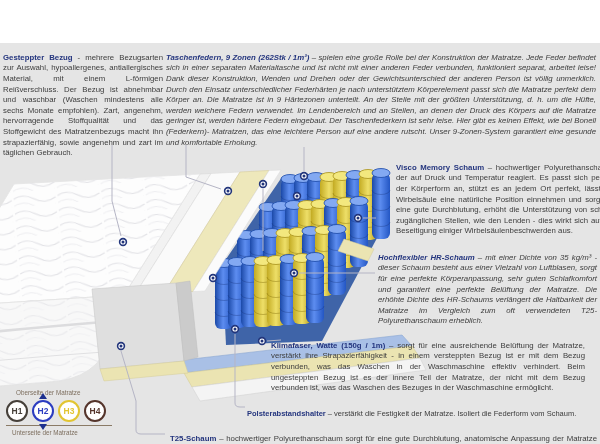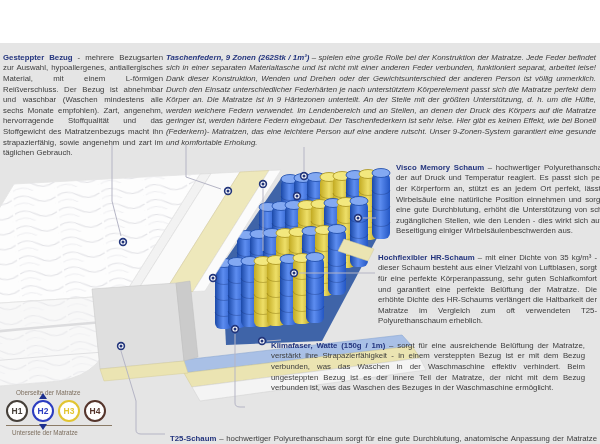--- a/index.html
+++ b/index.html
@@ -5,21 +5,21 @@
   html,body{margin:0;padding:0;background:#fff;}
   .canvas{position:relative;width:600px;height:444px;background:#e5e5e5;overflow:hidden;
           font-family:"Liberation Sans",sans-serif;margin-top:43px;}
   .illu{position:absolute;left:0;top:0;z-index:0;}
   .tb{position:absolute;z-index:2;text-align:justify;font-size:7.8px;line-height:10.6px;
       color:#3c3c3c;letter-spacing:0;}
   .tb b{color:#24357e;}
   #b1{left:3px;top:2px;width:160px;}
   #b2{left:166px;top:2px;width:430px;font-style:italic;}
   #b3{left:396px;top:112px;width:219px;}
-  #b4{left:378px;top:202px;width:219px;}
+  #b4{left:378px;top:202px;width:219px;font-style:italic;}
   #b5{left:271px;top:290px;width:314px;}
   #b6{left:247px;top:358px;white-space:nowrap;font-size:7.5px;text-align:left;}
   #b7{left:170px;top:383px;width:427px;}
   
   .hw{position:absolute;left:4px;top:346px;width:140px;z-index:2;font-size:6.3px;color:#7d6e5e;}
   .hw .toplbl{margin-left:12px;}
   .circles{display:flex;gap:4px;margin:2px 0 0 2px;border-bottom:1px solid #8a7a66;
            padding:2px 0 3px 0;width:106px;}
   .hc-wrap{position:relative;}
   .hc{width:18px;height:18px;border:2px solid #444;border-radius:50%;display:flex;
@@ -168,20 +168,21 @@
   <p class="tb" id="b1"><b>Gesteppter Bezug</b><span> - mehrere Bezugsarten zur Auswahl, hypoallergenes, antiallergisches Material, mit einem L-förmigen Reißverschluss. Der Bezug ist abnehmbar und waschbar (Waschen mindestens alle sechs Monate empfohlen). Zart, angenehm, hervorragende Stoffqualität und das Stoffgewicht des Matratzenbezugs macht ihn strapazierfähig, sowie angenehm und zart im täglichen Gebrauch.</span></p>
 
   <p class="tb" id="b2"><b>Taschenfedern, 9 Zonen (262Stk / 1m²)</b><span> – spielen eine große Rolle bei der Konstruktion der Matratze. Jede Feder befindet sich in einer separaten Materialtasche und ist nicht mit einer anderen Feder verbunden, funktioniert separat, arbeitet leise! Dank dieser Konstruktion, Wenden und Drehen oder der Gewichtsunterschied der anderen Person ist völlig unmerklich. Durch den Einsatz unterschiedlicher Federhärten je nach unterstütztem Körperelement passt sich die Matratze perfekt dem Körper an. Die Matratze ist in 9 Härtezonen unterteilt. An der Stelle mit der größten Unterstützung, d. h. um die Hüfte, werden weichere Federn verwendet. Im Lendenbereich und an Stellen, an denen der Druck des Körpers auf die Matratze geringer ist, werden härtere Federn eingebaut. Der Taschenfederkern ist sehr leise. Hier gibt es keinen Effekt, wie bei Bonell (Federkern)- Matratzen, das eine leichtere Person auf eine andere rutscht. Unser 9-Zonen-System garantiert eine gesunde und komfortable Erholung.</span></p>
 
   <p class="tb" id="b3"><b>Visco Memory Schaum</b><span> – hochwertiger Polyurethanschaum, der auf Druck und Temperatur reagiert. Es passt sich perfekt der Körperform an, stützt es an jedem Ort perfekt, lässt die Wirbelsäule eine natürliche Position einnehmen und sorgt für eine gute Durchblutung, erhöht die Unterstützung von schwer zugänglichen Stellen, wie den Lenden - dies wirkt sich auf die Beseitigung einiger Wirbelsäulenbeschwerden aus.</span></p>
 
   <p class="tb" id="b4"><b>Hochflexibler HR-Schaum</b><span> – mit einer Dichte von 35 kg/m³ - dieser Schaum besteht aus einer Vielzahl von Luftblasen, sorgt für eine perfekte Körperanpassung, sehr guten Schlafkomfort und garantiert eine perfekte Belüftung der Matratze. Die erhöhte Dichte des HR-Schaums verlängert die Haltbarkeit der Matratze im Vergleich zum oft verwendeten T25-Polyurethanschaum erheblich.</span></p>
 
   <p class="tb" id="b5"><b>Klimafaser, Watte (150g / 1m)</b><span> – sorgt für eine ausreichende Belüftung der Matratze, verstärkt ihre Strapazierfähigkeit - in einem versteppten Bezug ist er mit dem Bezug verbunden, was das Waschen in der Waschmaschine effektiv verhindert. Beim ungesteppten Bezug ist es der innere Teil der Matratze, der nicht mit dem Bezug verbunden ist, was das Waschen des Bezuges in der Waschmaschine ermöglicht.</span></p>
 
+  <p class="tb" id="b6"><b>Polsterabstandshalter</b><span> – verstärkt die Festigkeit der Matratze. Isoliert die Federform vom Schaum.</span></p>
 
   <p class="tb" id="b7"><b>T25-Schaum</b><span> – hochwertiger Polyurethanschaum sorgt für eine gute Durchblutung, anatomische Anpassung der Matratze an die Körperform. Es stärkt das Gefühl von Komfort und Benutzerfreundlichkeit.</span></p>
 
   <div class="hw">
     <div class="toplbl">Oberseite der Matratze</div>
     <div class="circles">
       <div class="hc-wrap">
         <div class="hc" style="color: rgb(70, 64, 58); border-color: rgb(70, 64, 58);">H1</div>
       </div>
       <div class="hc-wrap">

